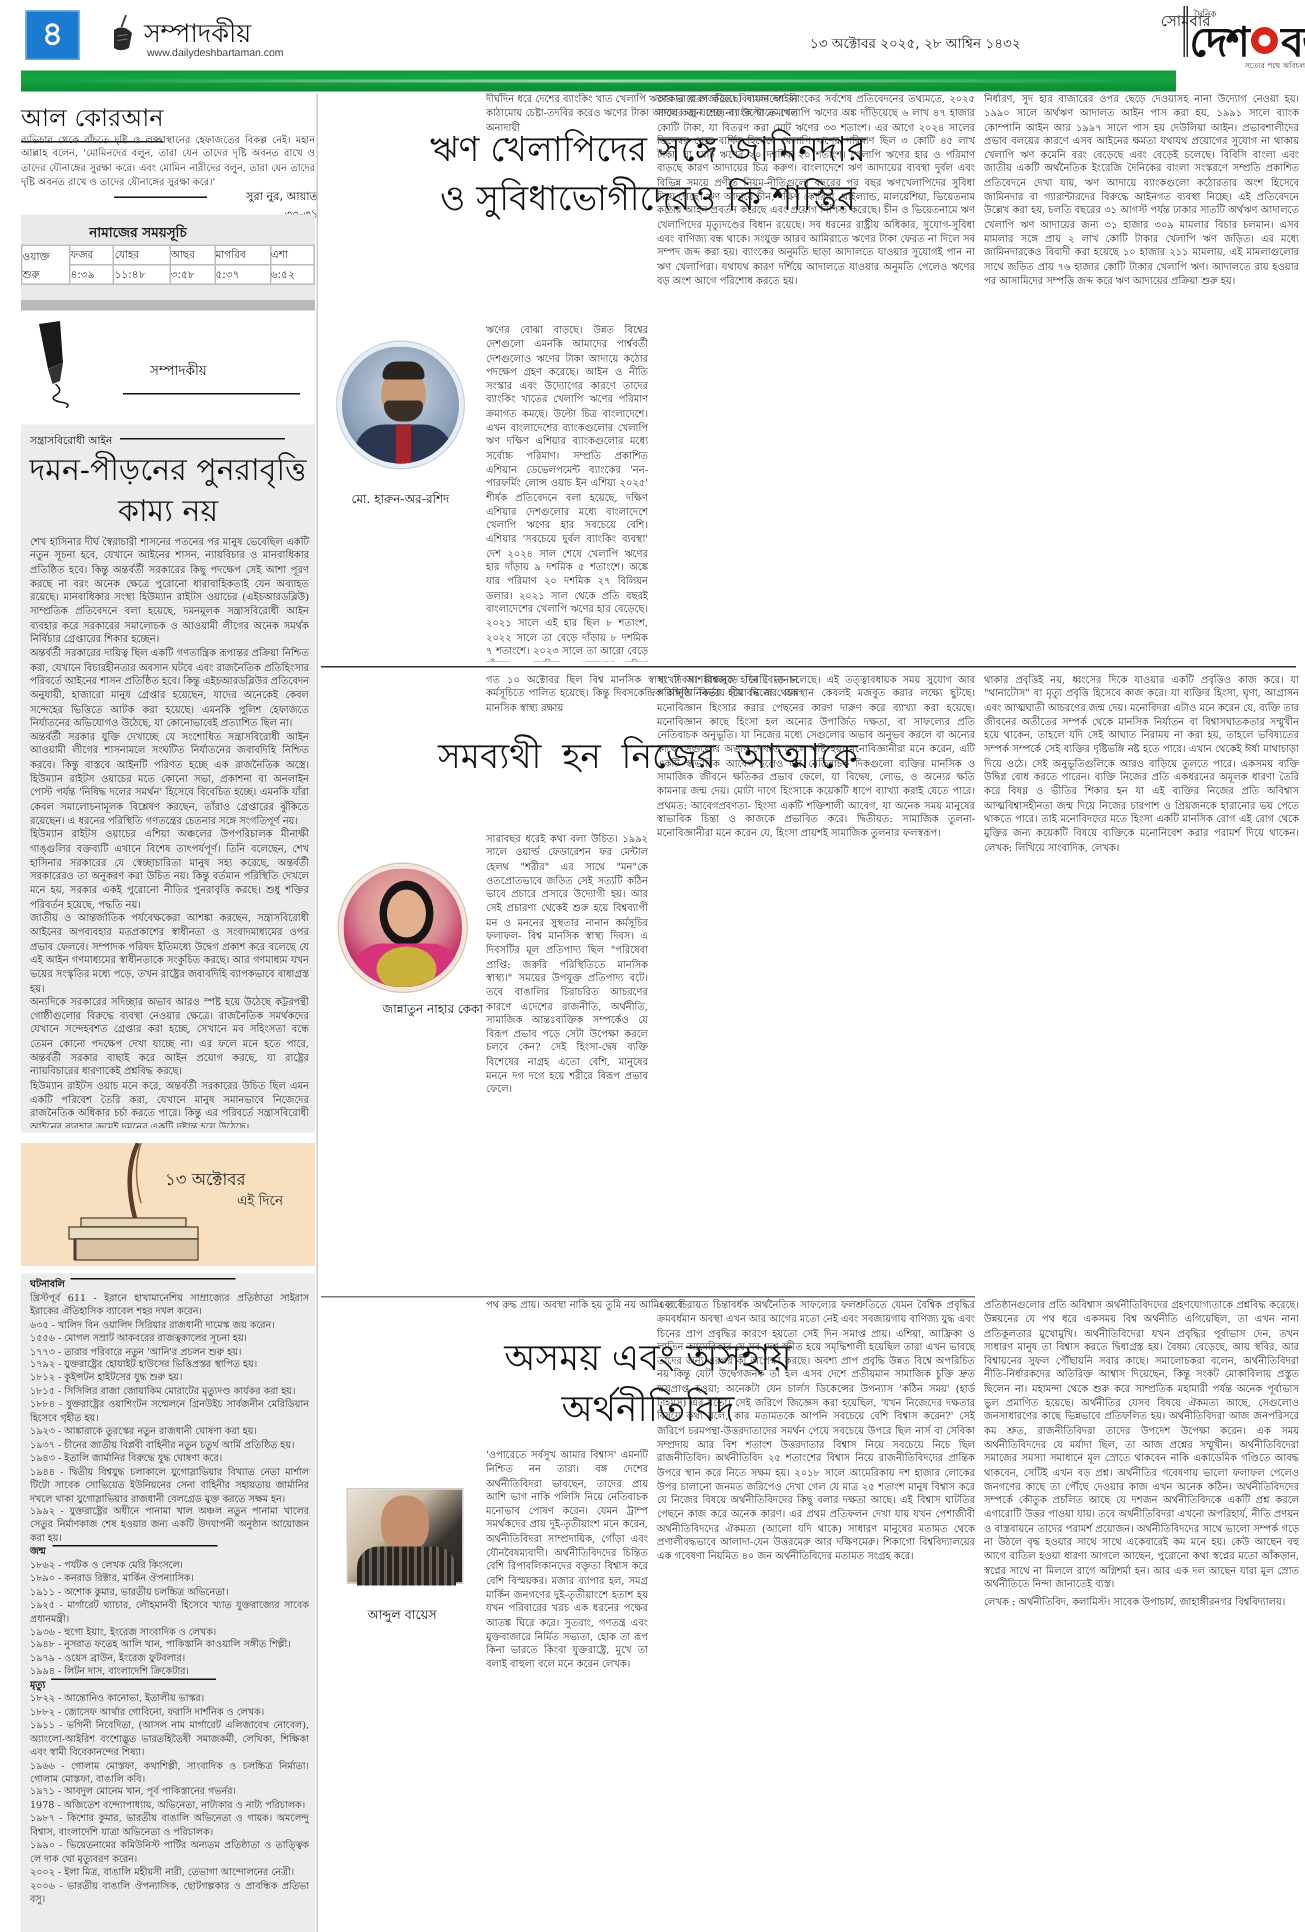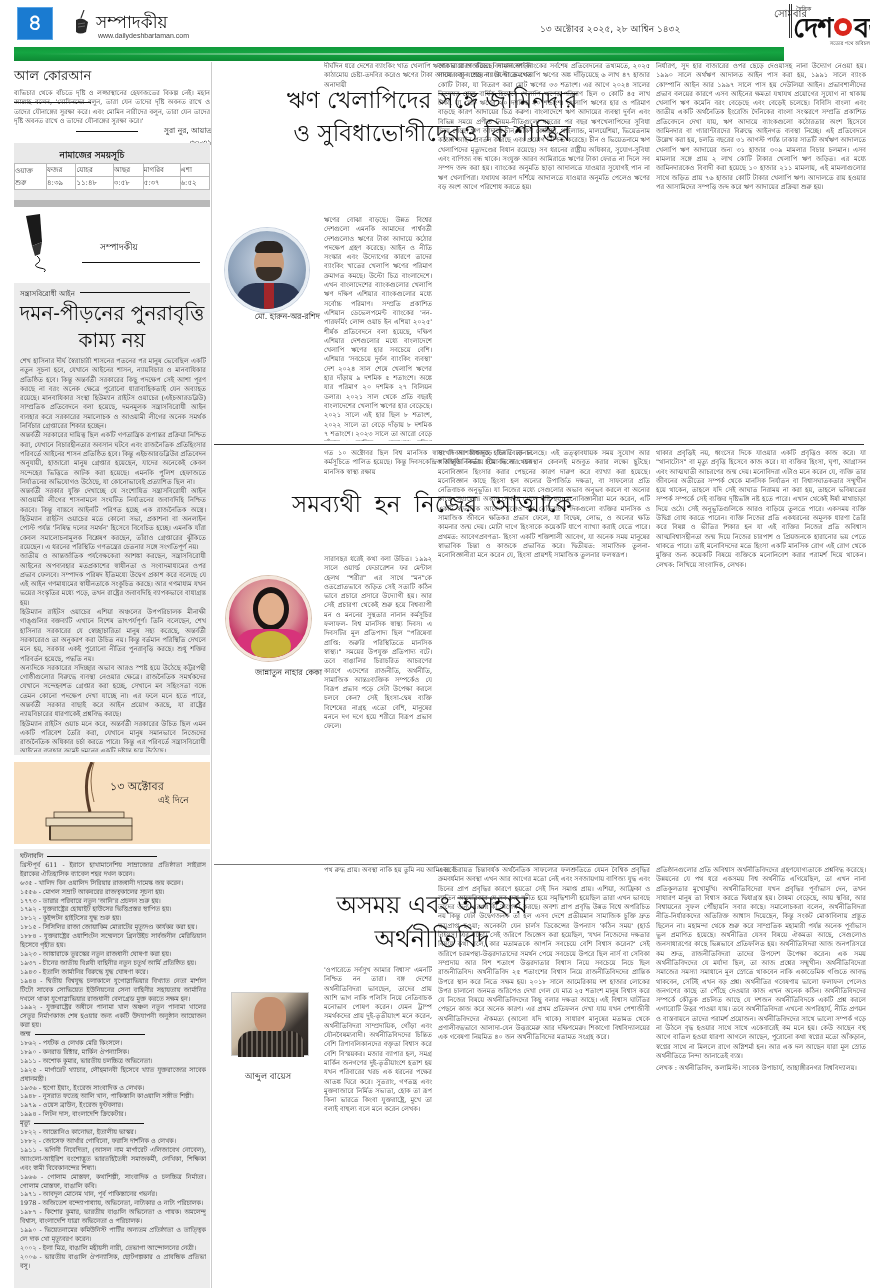--- a/index.html
+++ b/index.html
@@ -18,21 +18,21 @@
 #date{left:540px;top:22px;font-size:9px;color:#222;width:245px;}
 #masthead-div{left:789px;top:4px;width:3px;height:34px;border-left:1px solid #333;border-right:1px solid #333}
 #mast-small{left:796px;top:4px;font-size:6px;color:#333}
 #mast-name{left:793px;top:7px;font-size:27px;font-weight:bold;color:#111;letter-spacing:-1px;white-space:nowrap;font-family:"DejaVu Sans",sans-serif}
 #mast-dot{display:inline-block;width:18px;height:18px;border-radius:50%;background:#d9261c;vertical-align:middle;margin:0 2px;position:relative;top:-3px}
 #mast-dot::after{content:"";position:absolute;left:5px;top:5px;width:8px;height:8px;border-radius:50%;background:#fff}
 #tagline{left:795px;top:40px;font-size:5px;color:#333;width:75px;text-align:right}
 #green-bar{left:14px;top:47px;width:770px;height:14px;background:linear-gradient(180deg,#129a3c 0%,#15a542 40%,#0e8a34 100%)}
 #green-bar::before{content:"";position:absolute;left:20px;right:20px;top:6px;height:2px;background:linear-gradient(90deg,transparent,rgba(255,255,255,.6),transparent)}
 
-#quran-title{left:14px;top:66px;font-size:13px;color:#111;border-bottom:1px solid #111;padding-bottom:15px}
+#quran-title{left:14px;top:66px;font-size:16px;color:#111;border-bottom:1px solid #111;padding-bottom:1px}
 #quran-text{left:14px;top:89px;width:196px;font-size:6.5px;line-height:9.4px}
 #quran-ref-line{left:76px;top:131px;width:62px;height:1px;background:#111}
 #quran-ref{left:140px;top:125px;font-size:7.5px;color:#111;width:72px;text-align:right}
 #prayer-box{left:14px;top:143px;width:196px;height:57px;background:#e9e9e9}
 #prayer-title{left:14px;top:148px;width:156px;text-align:center;font-size:9px;font-weight:bold;color:#222}
 #prayer-table{left:14px;top:163px;width:196px;border-collapse:collapse;font-size:7px;color:#333;background:#fff}
 #prayer-table td{border:1px solid #bbb;text-align:left;height:13px;padding:0}
 #prayer-gray-bar{left:14px;top:200px;width:196px;height:7px;background:#b9b9b9}
 #editorial-icon{left:18px;top:212px;width:40px;height:60px}
 #editorial-label{left:100px;top:240px;font-size:9px;color:#111}
@@ -40,29 +40,29 @@
 #ed-box{left:14px;top:283px;width:196px;height:472px;background:#ececec}
 #ed-kicker{left:20px;top:288px;font-size:7px;color:#111}
 #ed-kicker-line{left:80px;top:292px;width:110px;height:1px;background:#111}
 #ed-headline{left:14px;top:300px;width:196px;text-align:center;font-size:20px;line-height:27px;color:#111;font-family:"DejaVu Serif",serif}
 #ed-body{left:20px;top:357px;width:186px;height:395px}
 #onthisday-art{left:14px;top:762px;width:196px;height:82px;background:#f8dfbf}
 #otd-date{left:110px;top:778px;font-size:11px;color:#222}
 #otd-sub{left:158px;top:793px;font-size:9px;color:#222}
 #otd-box{left:14px;top:849px;width:196px;height:439px;background:#ececec}
 #otd-body{left:20px;top:852px;width:186px;height:432px;font-size:6.4px;line-height:8.9px}
-.sec-head{font-weight:normal;color:#111;display:flex;align-items:center;gap:4px}
+.sec-head{font-weight:bold;color:#111;display:flex;align-items:flex-start;gap:4px}
 .sec-head::after{content:"";flex:0 0 110px;height:1px;background:#111}
 #hr1{left:214px;top:444px;width:650px;height:1px;background:#333}
 #hr2{left:214px;top:864px;width:436px;height:1px;background:#777}
 #vr-left{left:211px;top:62px;width:1px;height:1226px;background:#ccc}
 #a1-title{left:214px;top:84px;width:436px;text-align:center;font-size:23px;line-height:33px;color:#111;font-family:"DejaVu Serif",serif}
 #a1-top{left:324px;top:62px;width:208px;height:36px}
 #a1-photo{left:225px;top:228px;width:84px;height:84px;border-radius:50%;background:radial-gradient(circle at 50% 40%,#cfd9e6 0%,#8ea2ba 60%,#5d6f88 100%);border:3px solid #e7edf3;box-shadow:0 0 0 1px #c8d2df;overflow:hidden}
-#a1-caption{left:214px;top:310px;width:106px;text-align:right;font-size:8px;color:#111}
+#a1-caption{left:214px;top:326px;width:106px;text-align:center;font-size:8px;color:#111}
 #a1-c1{left:324px;top:216px;width:108px;height:225px}
 #a1-c2{left:438px;top:62px;width:212px;height:380px}
 #a1-c3{left:656px;top:62px;width:210px;height:380px}
 #a2-top{left:324px;top:449px;width:208px;height:36px}
 #a2-title{left:214px;top:490px;width:436px;text-align:center;font-size:23px;line-height:33px;color:#111;font-family:Liberation Mono, monospace}
 #a2-photo{left:226px;top:576px;width:85px;height:85px;border-radius:50%;background:radial-gradient(circle at 50% 35%,#f1c6a8 0%,#d88a93 45%,#c43367 70%,#6c8a3a 100%);border:3px solid #f3e5da;box-shadow:0 0 0 1px #d8c2b0;overflow:hidden}
 #a2-caption{left:214px;top:666px;width:108px;text-align:right;font-size:8px;color:#111}
 #a2-c1{left:324px;top:555px;width:108px;height:305px}
 #a2-c2{left:438px;top:449px;width:212px;height:411px}
 #a2-c3{left:656px;top:449px;width:210px;height:411px}
@@ -138,22 +138,22 @@
 <div id="ed-kicker" class="abs">সন্ত্রাসবিরোধী আইন</div>
 <div id="ed-kicker-line" class="abs"></div>
 <div id="ed-headline" class="abs">
   <div>দমন-পীড়নের পুনরাবৃত্তি</div>
   <div>কাম্য নয়</div>
 </div>
 <div id="ed-body" class="abs body-text">
   <p>শেখ হাসিনার দীর্ঘ স্বৈরাচারী শাসনের পতনের পর মানুষ ভেবেছিল একটি নতুন সূচনা হবে, যেখানে আইনের শাসন, ন্যায়বিচার ও মানবাধিকার প্রতিষ্ঠিত হবে। কিন্তু অন্তর্বর্তী সরকারের কিছু পদক্ষেপ সেই আশা পূরণ করছে না বরং অনেক ক্ষেত্রে পুরোনো ধারাবাহিকতাই যেন অব্যাহত রয়েছে। মানবাধিকার সংস্থা হিউম্যান রাইটস ওয়াচের (এইচআরডব্লিউ) সাম্প্রতিক প্রতিবেদনে বলা হয়েছে, দমনমূলক সন্ত্রাসবিরোধী আইন ব্যবহার করে সরকারের সমালোচক ও আওয়ামী লীগের অনেক সমর্থক নির্বিচার গ্রেপ্তারের শিকার হচ্ছেন।</p>
   <p>অন্তর্বর্তী সরকারের দায়িত্ব ছিল একটি গণতান্ত্রিক রূপান্তর প্রক্রিয়া নিশ্চিত করা, যেখানে বিচারহীনতার অবসান ঘটবে এবং রাজনৈতিক প্রতিহিংসার পরিবর্তে আইনের শাসন প্রতিষ্ঠিত হবে। কিন্তু এইচআরডব্লিউর প্রতিবেদন অনুযায়ী, হাজারো মানুষ গ্রেপ্তার হয়েছেন, যাদের অনেকেই কেবল সন্দেহের ভিত্তিতে আটক করা হয়েছে। এমনকি পুলিশ হেফাজতে নির্যাতনের অভিযোগও উঠেছে, যা কোনোভাবেই প্রত্যাশিত ছিল না।</p>
   <p>অন্তর্বর্তী সরকার যুক্তি দেখাচ্ছে যে সংশোধিত সন্ত্রাসবিরোধী আইন আওয়ামী লীগের শাসনামলে সংঘটিত নির্যাতনের জবাবদিহি নিশ্চিত করবে। কিন্তু বাস্তবে আইনটি পরিণত হচ্ছে এক রাজনৈতিক অস্ত্রে। হিউম্যান রাইটস ওয়াচের মতে কোনো সভা, প্রকাশনা বা অনলাইন পোস্ট পর্যন্ত 'নিষিদ্ধ দলের সমর্থন' হিসেবে বিবেচিত হচ্ছে। এমনকি যাঁরা কেবল সমালোচনামূলক বিশ্লেষণ করছেন, তাঁরাও গ্রেপ্তারের ঝুঁকিতে রয়েছেন। এ ধরনের পরিস্থিতি গণতন্ত্রের চেতনার সঙ্গে সংগতিপূর্ণ নয়।</p>
+  <p>হিউম্যান রাইটস ওয়াচের এশিয়া অঞ্চলের উপপরিচালক মীনাক্ষী গাঙ্গুলির বক্তব্যটি এখানে বিশেষ তাৎপর্যপূর্ণ। তিনি বলেছেন, শেখ হাসিনার সরকারের যে স্বেচ্ছাচারিতা মানুষ সহ্য করেছে, অন্তর্বর্তী সরকারেরও তা অনুকরণ করা উচিত নয়। কিন্তু বর্তমান পরিস্থিতি দেখলে মনে হয়, সরকার একই পুরোনো নীতির পুনরাবৃত্তি করছে। শুধু শক্তির পরিবর্তন হয়েছে, পদ্ধতি নয়।</p>
   <p>জাতীয় ও আন্তর্জাতিক পর্যবেক্ষকেরা আশঙ্কা করছেন, সন্ত্রাসবিরোধী আইনের অপব্যবহার মতপ্রকাশের স্বাধীনতা ও সংবাদমাধ্যমের ওপর প্রভাব ফেলবে। সম্পাদক পরিষদ ইতিমধ্যে উদ্বেগ প্রকাশ করে বলেছে যে এই আইন গণমাধ্যমের স্বাধীনতাকে সংকুচিত করছে। আর গণমাধ্যম যখন ভয়ের সংস্কৃতির মধ্যে পড়ে, তখন রাষ্ট্রের জবাবদিহি ব্যাপকভাবে বাধাগ্রস্ত হয়।</p>
-  <p>হিউম্যান রাইটস ওয়াচের এশিয়া অঞ্চলের উপপরিচালক মীনাক্ষী গাঙ্গুলির বক্তব্যটি এখানে বিশেষ তাৎপর্যপূর্ণ। তিনি বলেছেন, শেখ হাসিনার সরকারের যে স্বেচ্ছাচারিতা মানুষ সহ্য করেছে, অন্তর্বর্তী সরকারেরও তা অনুকরণ করা উচিত নয়। কিন্তু বর্তমান পরিস্থিতি দেখলে মনে হয়, সরকার একই পুরোনো নীতির পুনরাবৃত্তি করছে। শুধু শক্তির পরিবর্তন হয়েছে, পদ্ধতি নয়।</p>
   <p>অন্যদিকে সরকারের সদিচ্ছার অভাব আরও স্পষ্ট হয়ে উঠেছে কট্টরপন্থী গোষ্ঠীগুলোর বিরুদ্ধে ব্যবস্থা নেওয়ার ক্ষেত্রে। রাজনৈতিক সমর্থকদের যেখানে সন্দেহবশত গ্রেপ্তার করা হচ্ছে, সেখানে মব সহিংসতা বন্ধে তেমন কোনো পদক্ষেপ দেখা যাচ্ছে না। এর ফলে মনে হতে পারে, অন্তর্বর্তী সরকার বাছাই করে আইন প্রয়োগ করছে, যা রাষ্ট্রের ন্যায়বিচারের ধারণাকেই প্রশ্নবিদ্ধ করছে।</p>
   <p>হিউম্যান রাইটস ওয়াচ মনে করে, অন্তর্বর্তী সরকারের উচিত ছিল এমন একটি পরিবেশ তৈরি করা, যেখানে মানুষ সমানভাবে নিজেদের রাজনৈতিক অধিকার চর্চা করতে পারে। কিন্তু এর পরিবর্তে সন্ত্রাসবিরোধী আইনের ব্যবহার ক্রমেই দমনের একটি দৃষ্টান্ত হয়ে উঠেছে।</p>
 </div>
 
 <div id="onthisday-art" class="abs">
   <svg width="196" height="82">
     <path d="M78 0 Q68 20 76 50" stroke="#5a3d2a" stroke-width="3" fill="none"></path>
     <path d="M80 0 Q74 18 80 40" stroke="#8a6a4a" stroke-width="1" fill="none"></path>
     <rect x="40" y="50" width="70" height="6" fill="#e8d6b8" stroke="#4a3a2a" stroke-width=".8"></rect>
     <rect x="32" y="56" width="86" height="8" fill="#eadcc2" stroke="#4a3a2a" stroke-width=".8"></rect>

